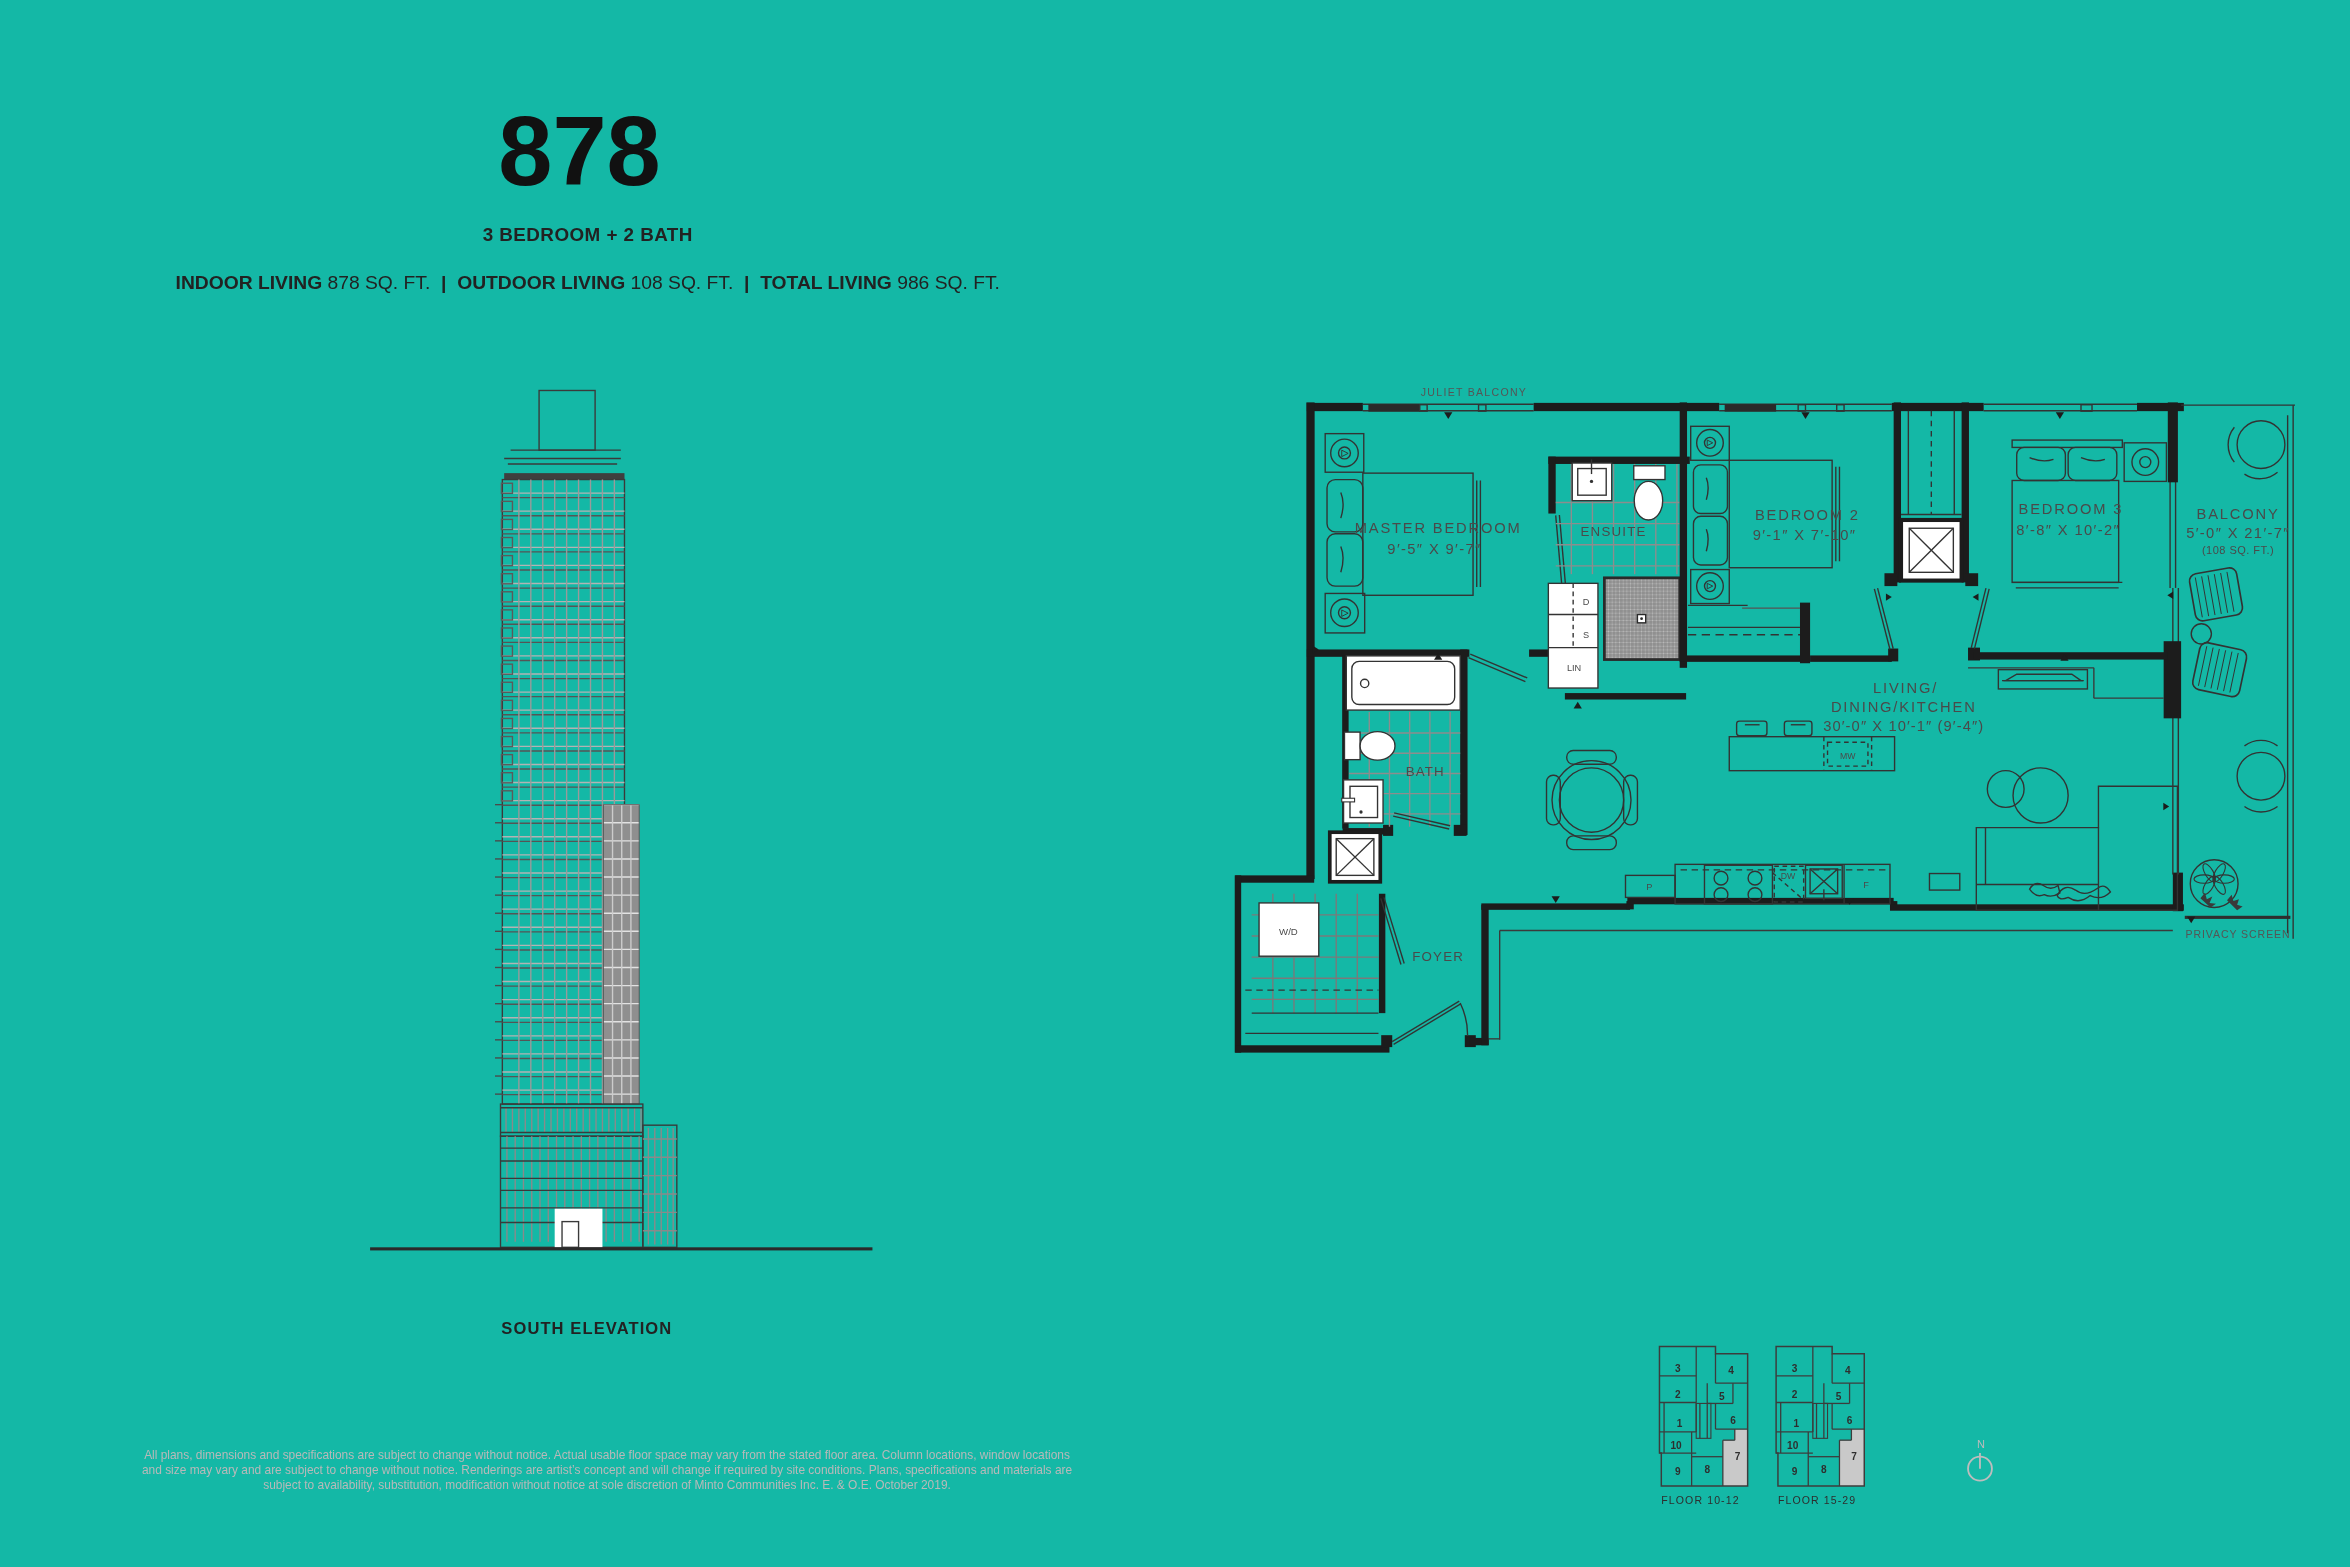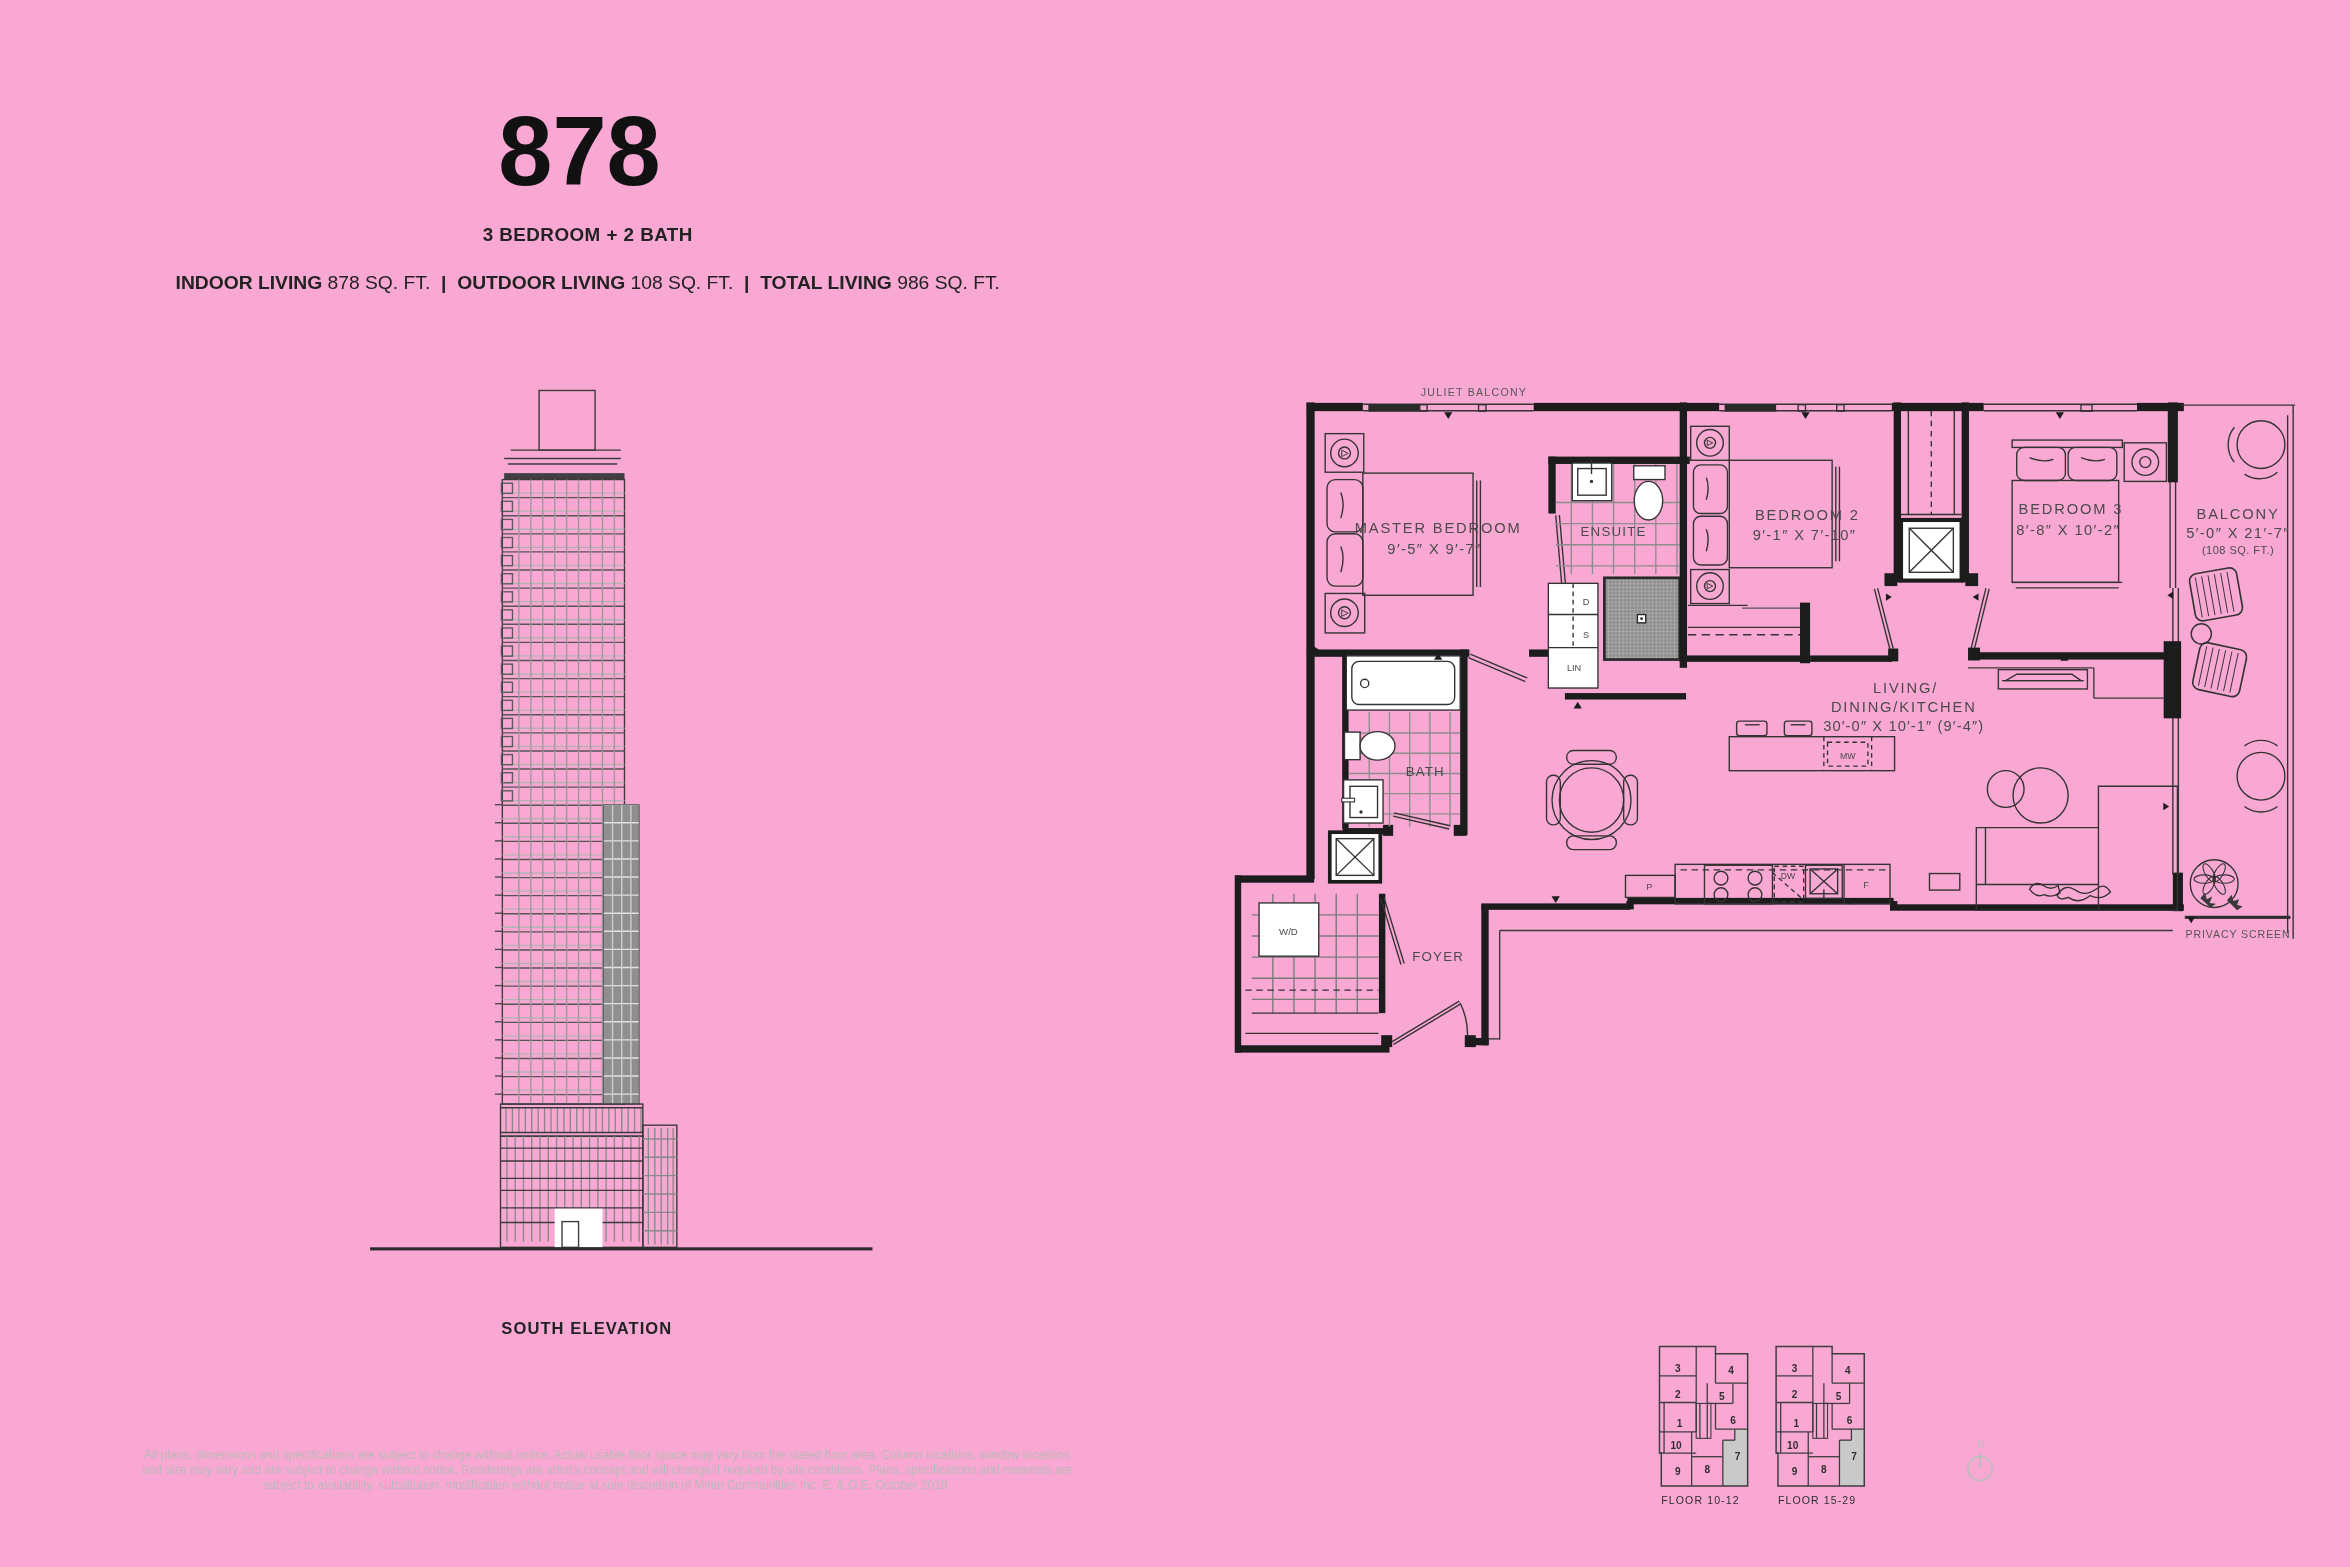--- a/index.html
+++ b/index.html
@@ -1,15 +1,15 @@
 <!DOCTYPE html>
 <html style="font-size:14.7px"><head><meta charset="utf-8">
 <style>
 html,body{margin:0;padding:0;background:#ffffff;}
-#page{position:relative;width:2351px;height:1568px;background:#f9a8d4;overflow:hidden;}
+#page{position:relative;width:2351px;height:1568px;background:#14b8a6;overflow:hidden;}
 svg{position:absolute;top:0;left:0;}
 </style></head>
 <body>
 <div id="page">
 <svg width="2351" height="1568" viewBox="0 0 2560 1707">
 <defs>
 <pattern id="hatch" width="4" height="4" patternUnits="userSpaceOnUse">
  <rect width="4" height="4" fill="#bdbdbd"></rect>
  <path d="M0,0H4M0,2H4" stroke="#6f6f6f" stroke-width="0.7"></path>
  <path d="M0,0V4M2,0V4" stroke="#6f6f6f" stroke-width="0.7"></path>

